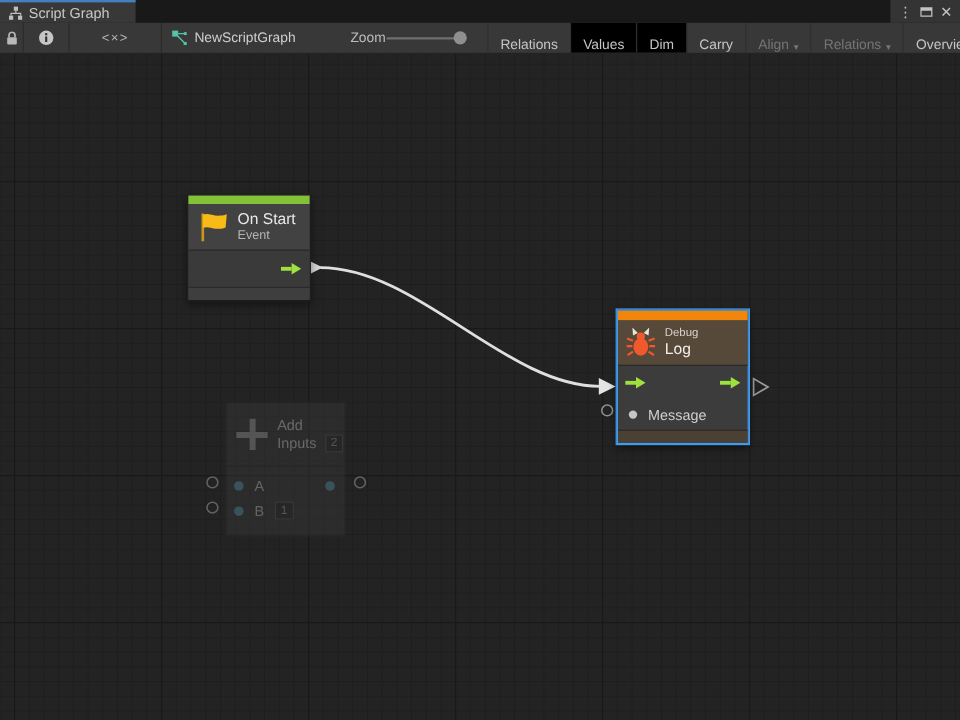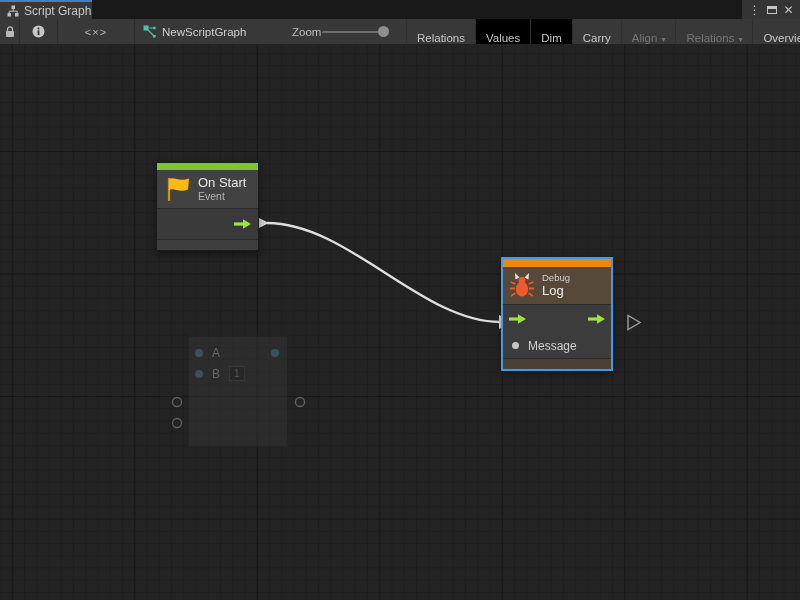--- a/index.html
+++ b/index.html
@@ -7,21 +7,21 @@
   body {
     width:800px; height:600px; overflow:hidden;
     background:#191919;
     font-family:"Liberation Sans", sans-serif;
     -webkit-font-smoothing:antialiased;
   }
 
   
   .titlebar { position:relative; height:19px; background:#191919; }
   .tab {
-    position:absolute; left:0; top:0; width:92px; height:19px;
+    position:absolute; left:0; top:0; width:113px; height:19px;
     background:#383838; border-top:2px solid #4380C0;
     display:flex; align-items:center; gap:5px; padding-left:7px;
     color:#C8C8C8; font-size:12px; white-space:nowrap;
   }
   .win-controls {
     position:absolute; right:0; top:0; width:58px; height:19px;
     background:#343434; display:flex; align-items:center;
     justify-content:space-evenly; color:#C4C4C4;
   }
   .kebab { font-size:12px; line-height:1; }
@@ -75,21 +75,21 @@
   .strip { height:7px; }
   .onstart-header { height:38px; display:flex; align-items:center; gap:7px; padding:0 6px 0 8px; background:#424242; }
   .onstart-titles { display:flex; flex-direction:column; line-height:1.15; }
   .node-title { font-size:13px; color:#E8E8E8; }
   .node-sub { font-size:10.5px; color:#B5B5B5; }
   .onstart-portrow { height:31px; border-top:1px solid #2A2A2A; background:#3A3A3A;
     display:flex; align-items:center; justify-content:flex-end; padding-right:7px; }
   .node-footer { height:11px; border-top:1px solid #2A2A2A; background:#3E3E3E; }
 
   
-  .node-debug { left:502px; top:213px; width:110px; background:#3C3C3C;
+  .node-debug { left:514px; top:213px; width:110px; background:#3C3C3C;
     border:1px solid #3E9BF0; box-shadow:0 0 0 1px #3E9BF0, 0 3px 7px rgba(0,0,0,.5); }
   .debug-header { height:37px; display:flex; align-items:center; gap:8px; padding:0 6px 0 7px; background:#574939; }
   .debug-cat { font-size:9.5px; color:#D6D2CC; line-height:1.2; }
   .debug-title { font-size:13px; color:#F0EEEA; line-height:1.2; }
   .debug-row1 { height:29px; border-top:1px solid #2A2A2A;
     display:flex; align-items:center; justify-content:space-between; padding:0 6px; }
   .debug-row2 { height:25px; display:flex; align-items:center; gap:9px; padding-left:9px; }
   .debug-footer { height:11px; border-top:1px solid #2A2A2A; background:#4A4034; }
   .dot-light { width:7px; height:7px; border-radius:50%; background:#C6C6C6; }
   .msg-label { font-size:12px; color:#CFCFCF; }
@@ -281,20 +281,30 @@
     </div>
     <div class="debug-row2">
       <span class="dot-light"></span>
       <span class="msg-label">Message</span>
     </div>
     <div class="debug-footer"></div>
   </div>
 
   <div class="ghost-wrap">
     <div class="node node-add">
+      <div class="add-header">
+        <span class="plus-icon"></span>
+        <span class="add-titles">
+          <span>Add</span>
+          <span class="inputs-line">
+            <span>Inputs</span>
+            <span class="value-badge count-badge">2</span>
+          </span>
+        </span>
+      </div>
       <div class="add-body">
         <div class="port-row">
           <span class="dot-blue"></span>
           <span>A</span>
           <span class="dot-blue dot-blue-out"></span>
         </div>
         <div class="port-row">
           <span class="dot-blue"></span>
           <span>B</span>
           <span class="value-badge">1</span>

